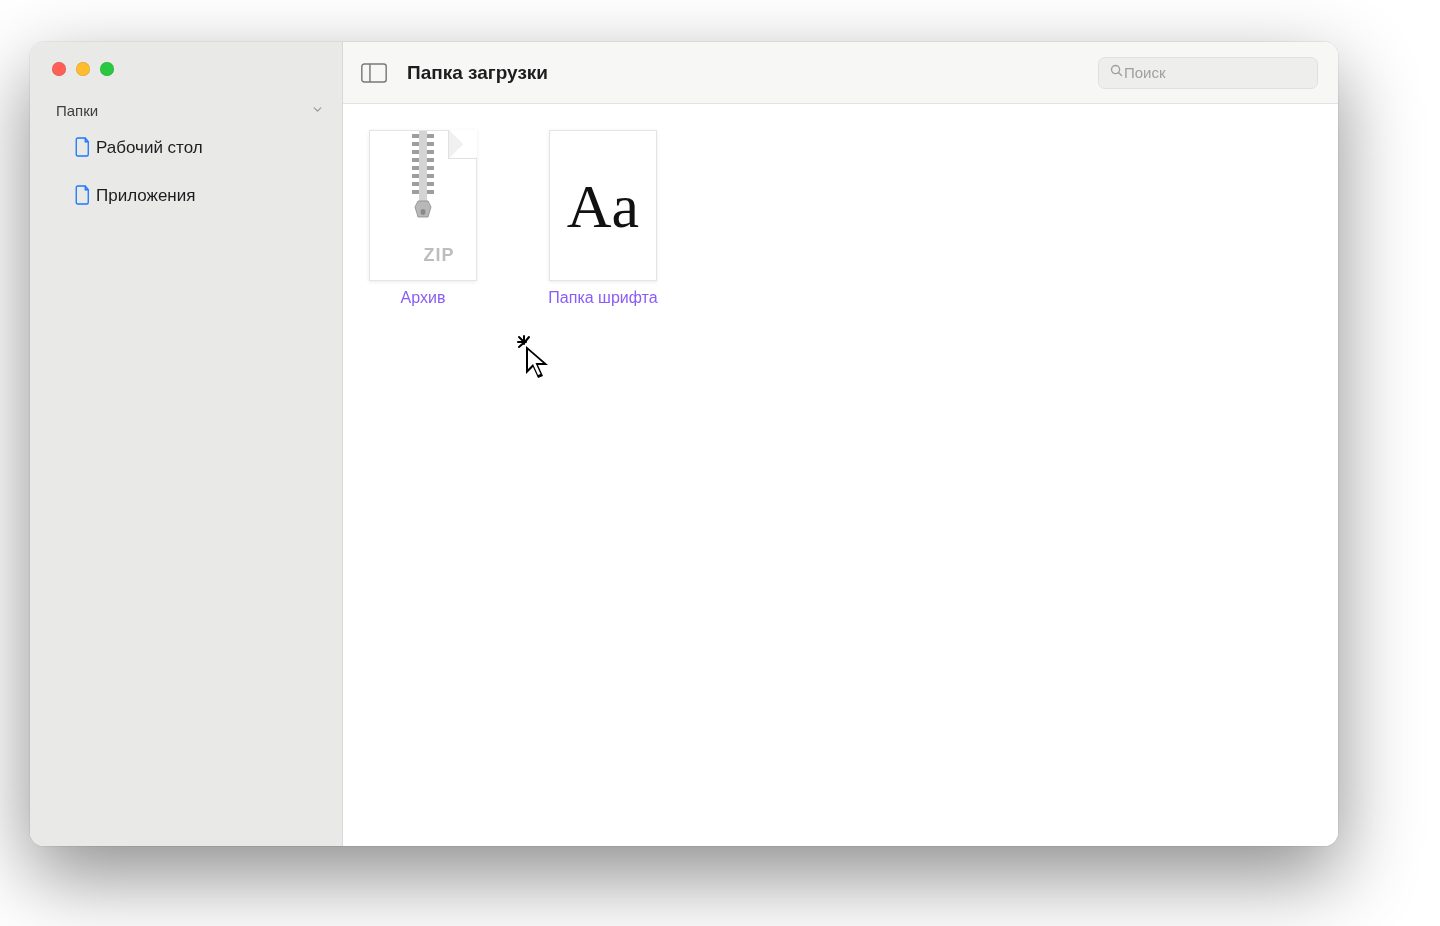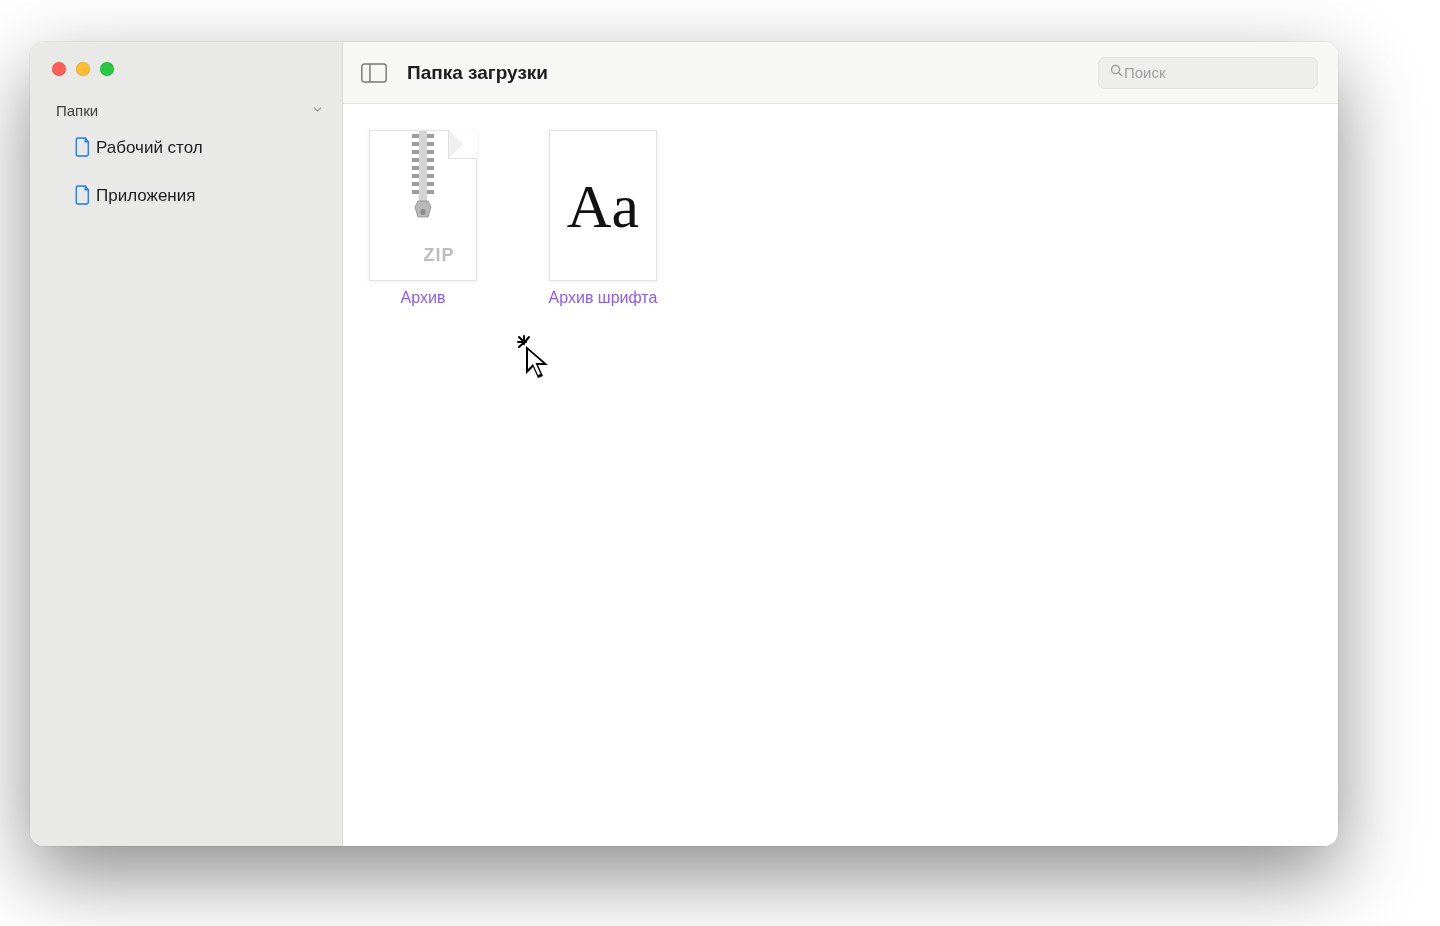--- a/index.html
+++ b/index.html
@@ -197,21 +197,21 @@
               <span class="zip-label">ZIP</span>
             </div>
           </div>
           <div class="fname">Архив</div>
         </div>
 
         <div class="file">
           <div class="thumb font">
             <span class="font-aa">Aa</span>
           </div>
-          <div class="fname">Архив шрифта</div>
+          <div class="fname">Папка шрифта</div>
         </div>
 
       </div>
     </div>
 
     <div class="cursor-overlay">
       <svg width="46" height="54" viewBox="0 0 46 54">
         <g stroke="#000" stroke-width="2" stroke-linecap="round">
           <line x1="8" y1="2" x2="8" y2="10"></line>
           <line x1="2" y1="8" x2="10" y2="8"></line>

